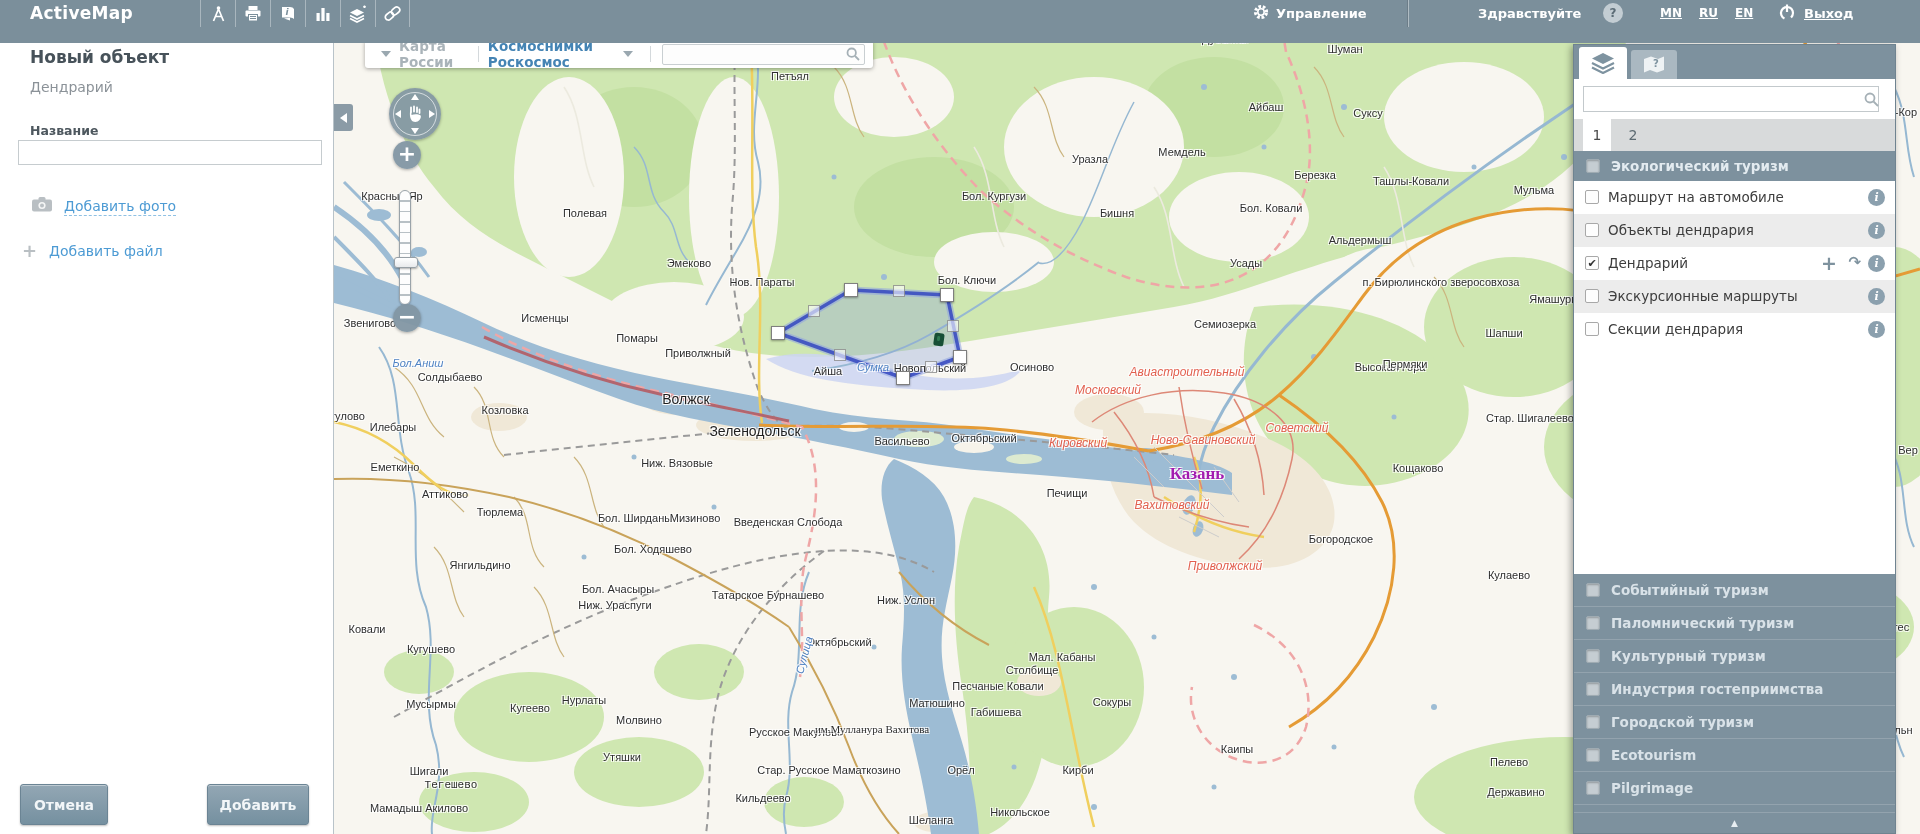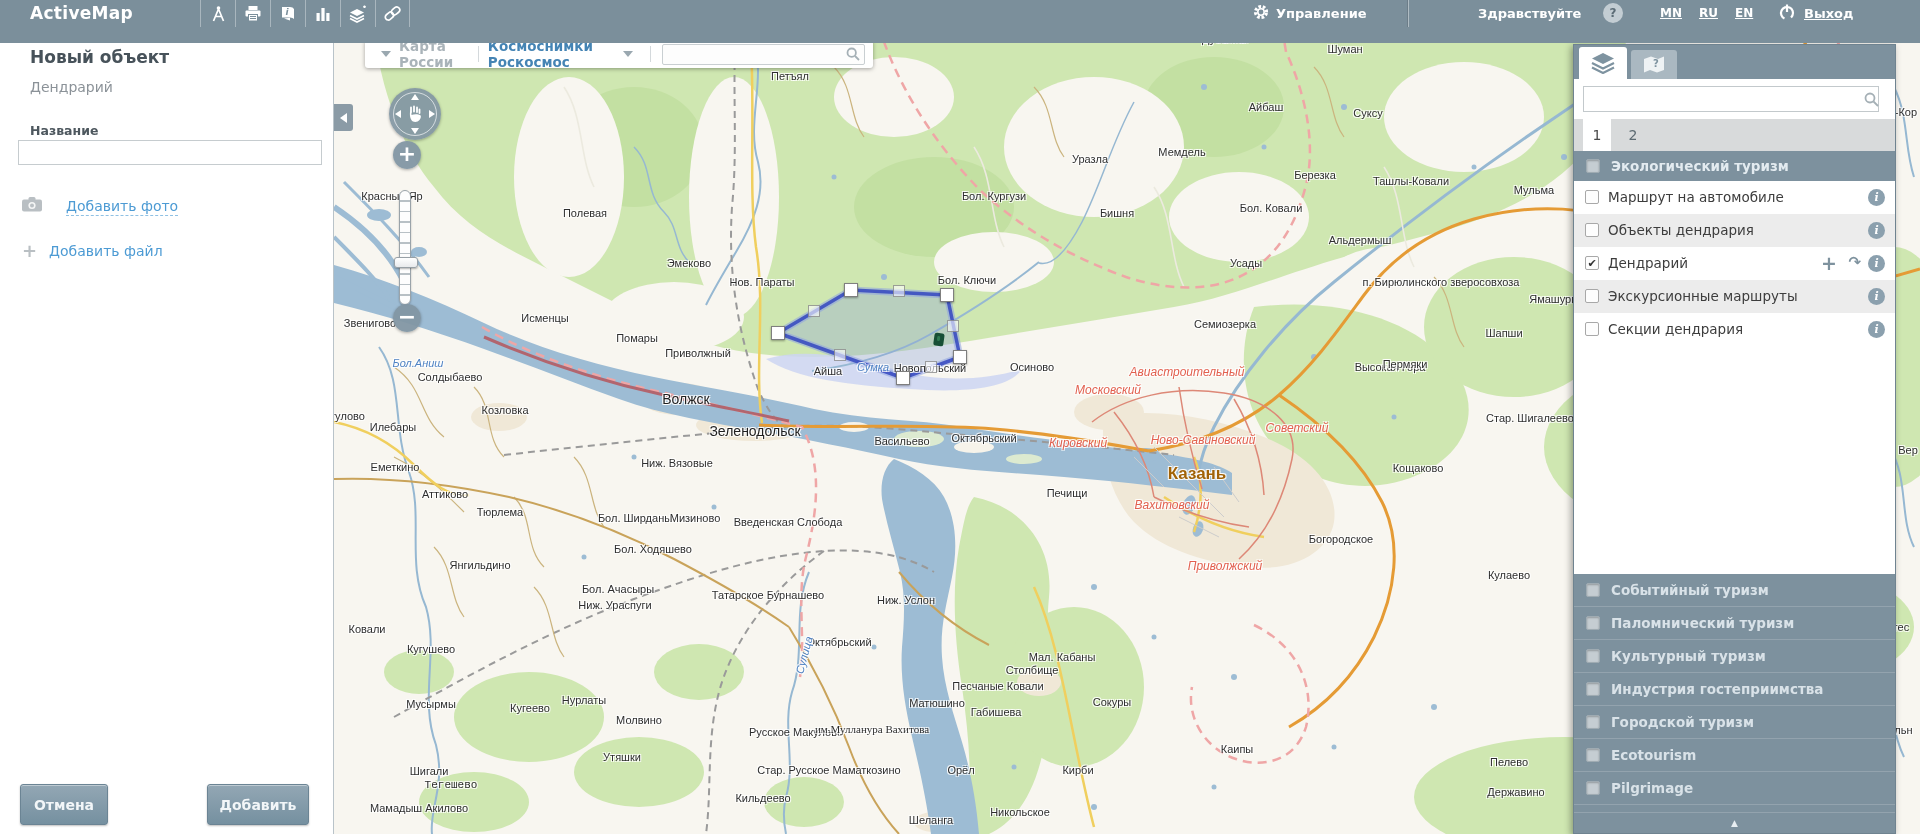--- a/index.html
+++ b/index.html
@@ -19,35 +19,35 @@
   .lang { font-size:12px; font-weight:bold; text-decoration:underline; cursor:pointer; }
   #logout-wrap { position:absolute; left:1778px; top:0; height:27px; display:flex; align-items:center; gap:8px; cursor:pointer; }
   #logout-label { font-size:13px; font-weight:bold; text-decoration:underline; }
 
   
   #left-panel { position:absolute; left:0; top:27px; width:334px; height:807px; background:#fff; border-right:1px solid #b9c3c9; z-index:40; }
   #lp-title { position:absolute; left:30px; top:20px; font-size:17px; font-weight:bold; color:#47525a; }
   #lp-subtitle { position:absolute; left:30px; top:52px; font-size:14px; color:#8b9298; }
   #lp-name-label { position:absolute; left:30px; top:96px; font-size:12.5px; font-weight:bold; color:#4d575e; }
   #lp-name-input { position:absolute; left:18px; top:113px; width:304px; height:25px; border:1px solid #c6cccf; font-size:13px; padding:0 6px; color:#333; }
-  #add-photo { position:absolute; left:22px; top:170px; display:flex; align-items:center; gap:24px; cursor:pointer; }
+  #add-photo { position:absolute; left:32px; top:170px; display:flex; align-items:center; gap:12px; cursor:pointer; }
   #add-photo span.lnk { font-size:14px; color:#4d9bd4; border-bottom:1px dashed #8fc1e4; padding-bottom:1px; }
   #add-file { position:absolute; left:22px; top:216px; display:flex; align-items:center; gap:12px; cursor:pointer; }
   #add-file .plus-glyph { color:#b9bfc3; font-size:18px; font-weight:bold; line-height:16px; }
   #add-file span.lnk { font-size:14px; color:#4d9bd4; }
   .slate-btn { position:absolute; top:757px; height:41px; background:linear-gradient(#93a7b4,#7590a0); border:1px solid #6b8494; border-radius:3px; color:#f2f6f8; font-family:"DejaVu Sans",sans-serif; font-size:14px; font-weight:bold; box-shadow:inset 0 1px 0 rgba(255,255,255,.4), 0 1px 2px rgba(0,0,0,.25); cursor:pointer; }
   #btn-cancel { left:20px; width:88px; }
   #btn-submit { left:207px; width:102px; }
 
   
   #map { position:absolute; left:334px; top:27px; width:1586px; height:807px; overflow:hidden; background:#f8f6f0; }
   #mapsvg { position:absolute; left:0; top:0; }
   .maplabel { position:absolute; transform:translate(-50%,-50%); font-family:"Liberation Sans",sans-serif; font-size:11px; color:#2e2e2e; white-space:nowrap; text-shadow:-1px -1px 0 rgba(255,255,255,.85),1px -1px 0 rgba(255,255,255,.85),-1px 1px 0 rgba(255,255,255,.85),1px 1px 0 rgba(255,255,255,.85); pointer-events:none; }
   .maplabel.m { font-size:14px; color:#1f1f1f; }
-  .maplabel.b { font-size:17px; font-weight:bold; color:#a16207; }
+  .maplabel.b { font-size:17px; font-weight:bold; color:#a21caf;font-family:Liberation Serif, serif; }
   .maplabel.r { font-style:italic; font-size:12px; color:#e2604f; }
   .maplabel.w { font-style:italic; font-size:11px; color:#4f83c4; }
   .maplabel.wv { font-style:italic; font-size:11px; color:#4f83c4; transform:translate(-50%,-50%) rotate(-75deg); }
 
   
   #map-toolbar { position:absolute; left:31px; top:13px; width:508px; height:28px; background:#fff; border-radius:3px; box-shadow:0 1px 4px rgba(0,0,0,.35); display:flex; align-items:center; z-index:20; padding:0 8px; }
   .caret { width:0; height:0; border-left:5px solid transparent; border-right:5px solid transparent; border-top:6px solid #9aa8b0; margin:0 8px; cursor:pointer; }
   #bm-inactive { font-size:13.5px; font-weight:bold; color:#a9b3b9; cursor:pointer; }
   #bm-active { font-size:13.5px; font-weight:bold; color:#4584b4; cursor:pointer; }
   .vsep { width:1px; height:16px; background:#d4d9dc; margin:0 9px; }

